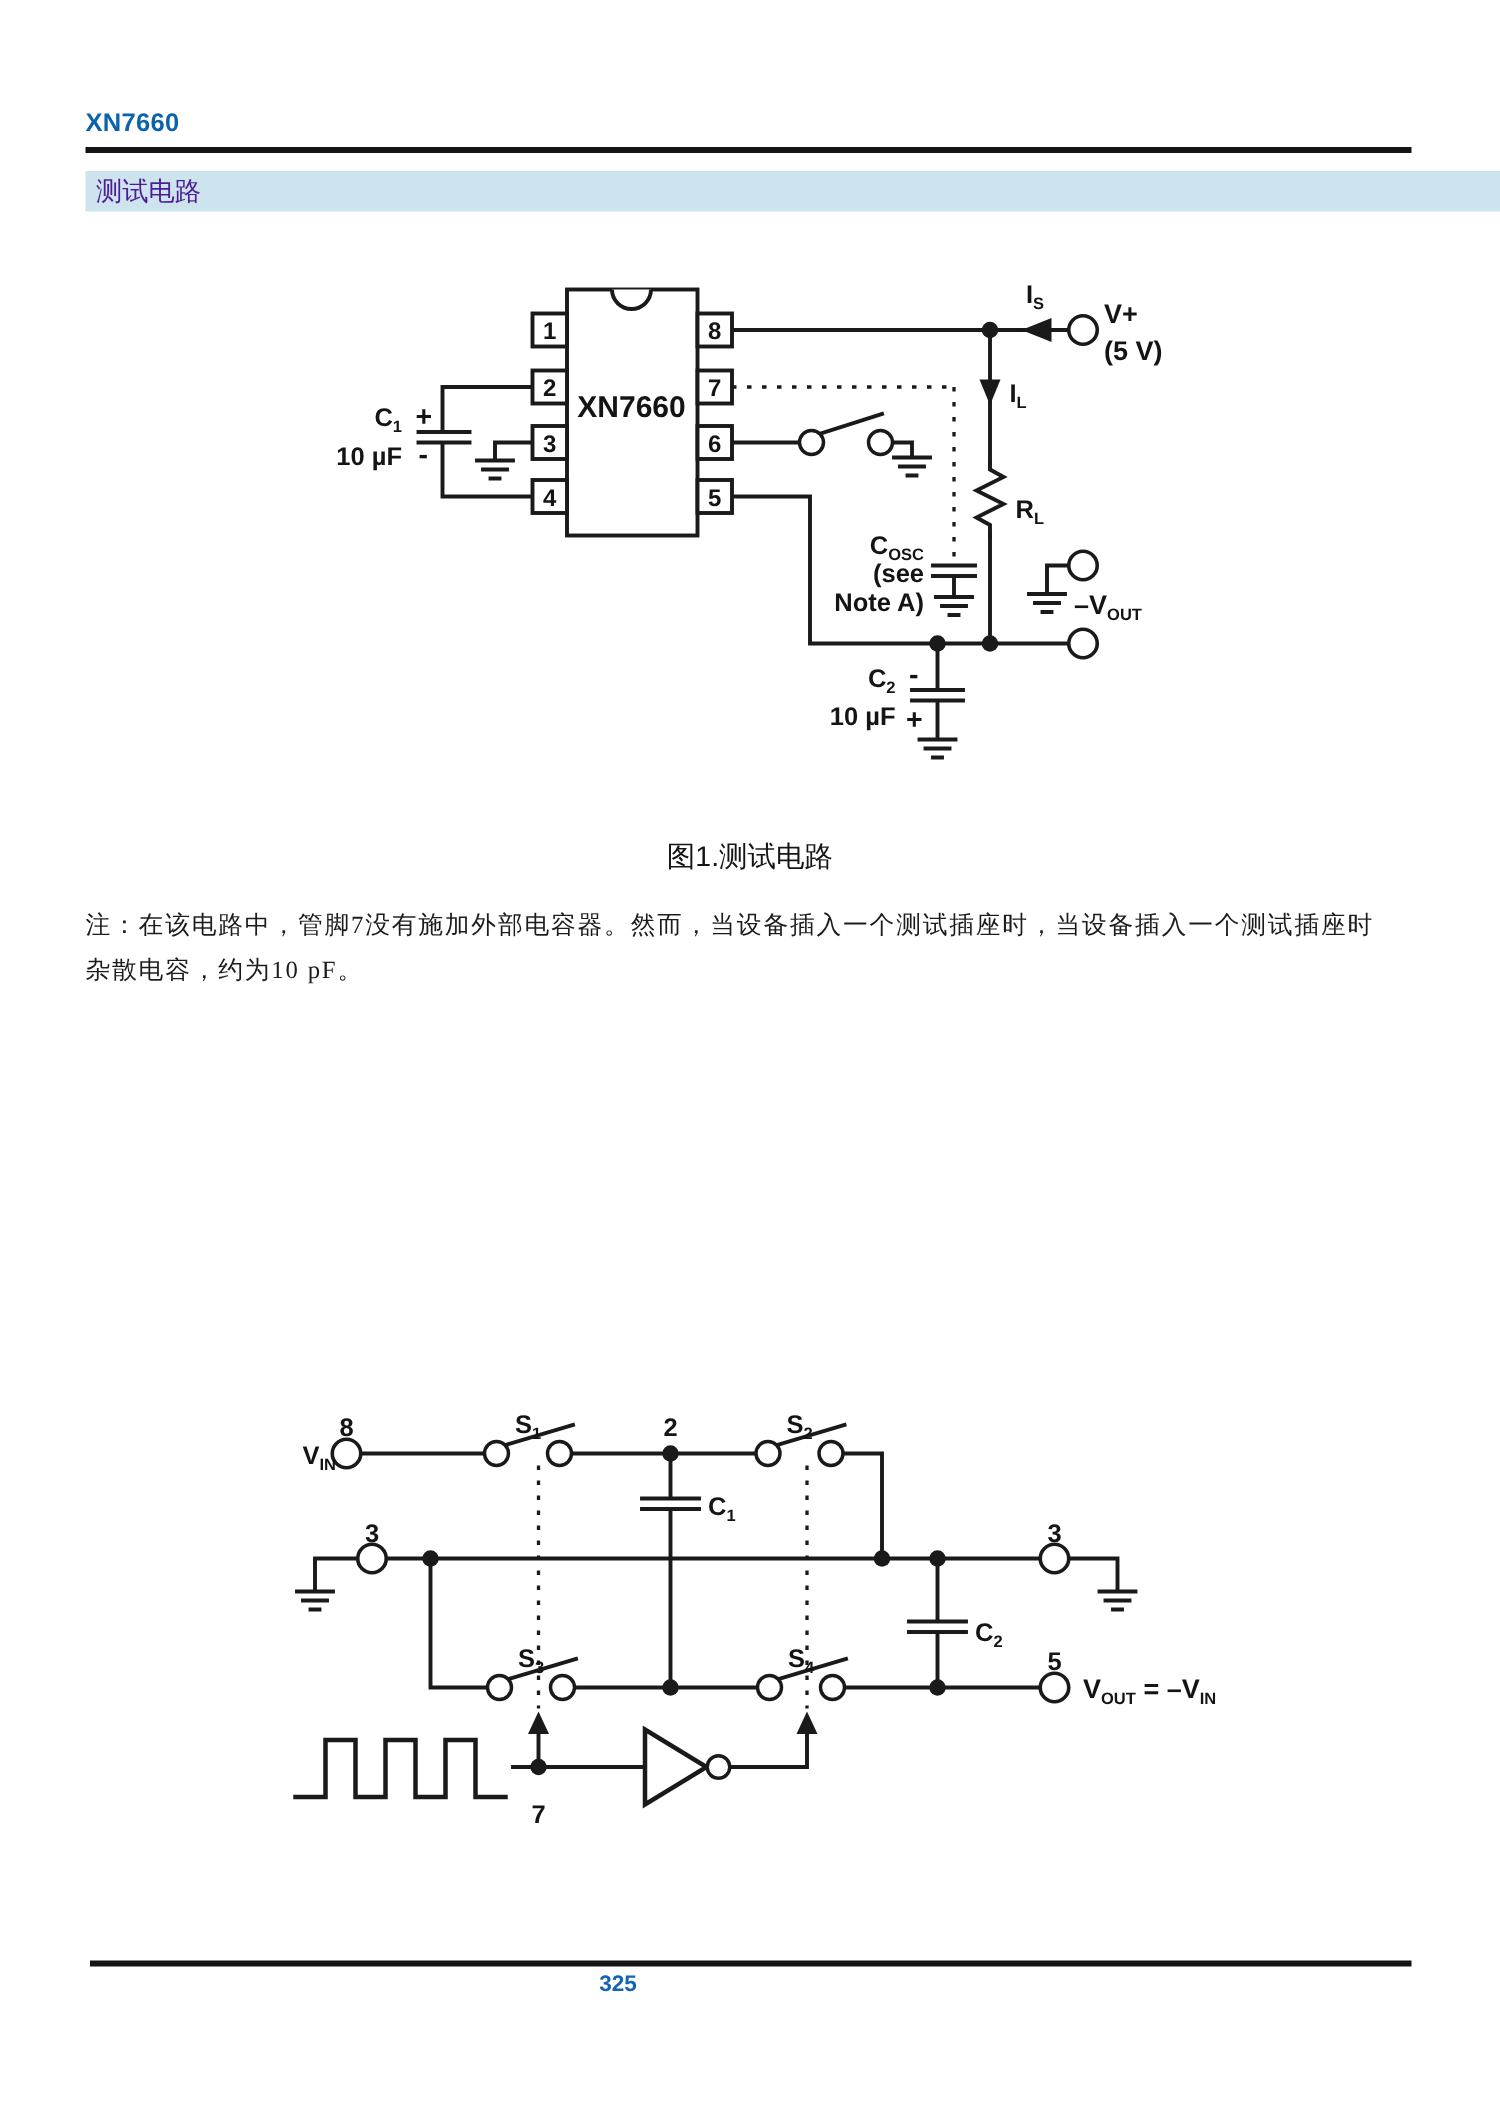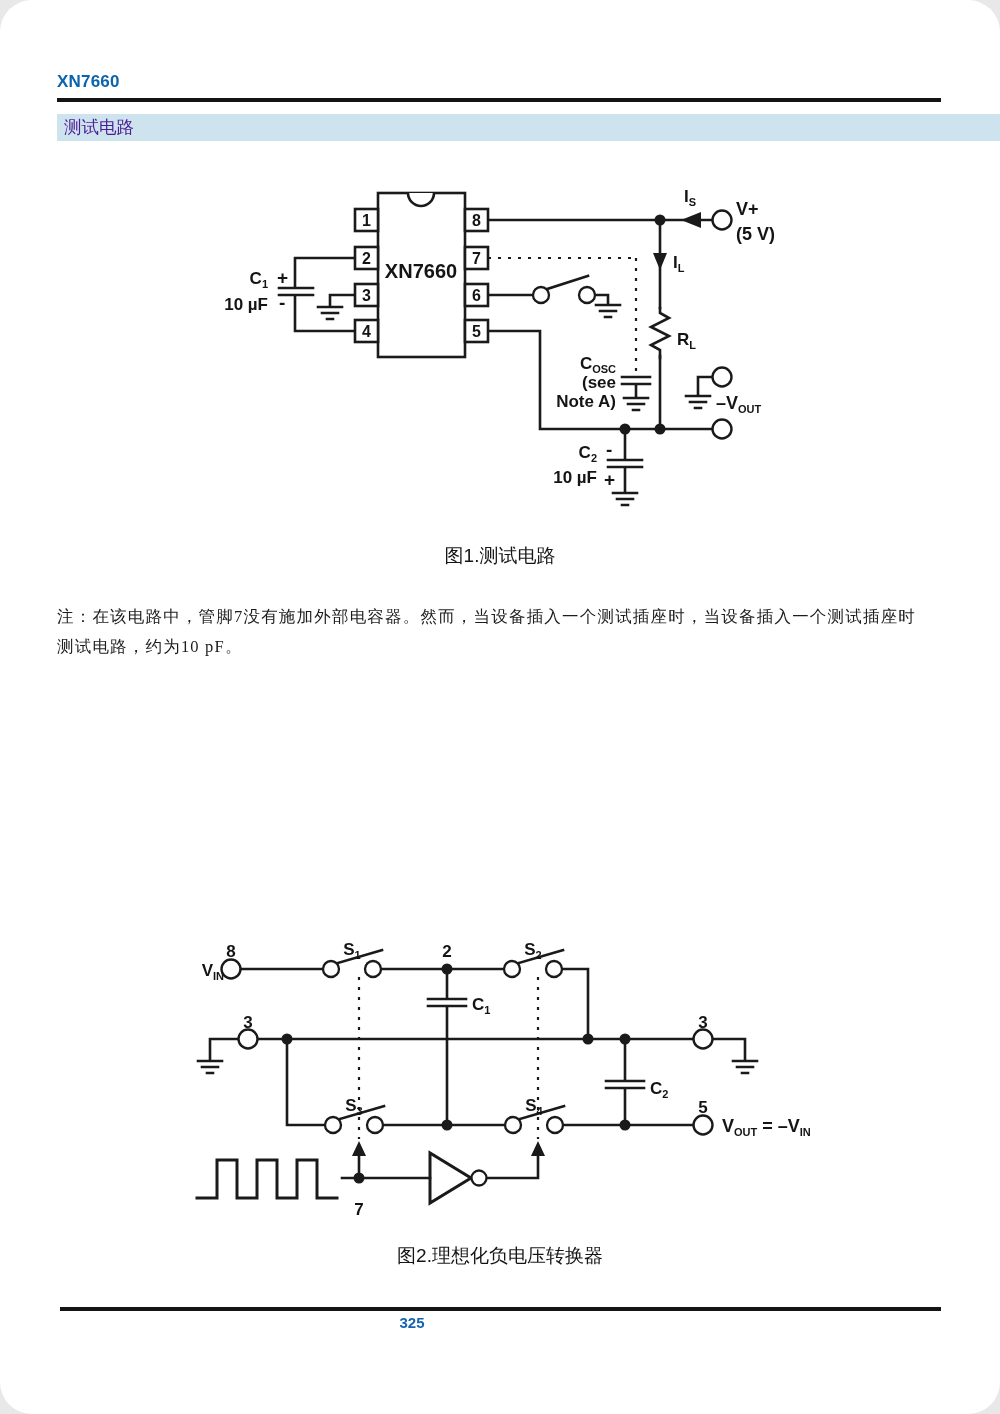--- a/index.html
+++ b/index.html
@@ -1,27 +1,27 @@
 <!DOCTYPE html>
 <html><head>
 <meta charset="utf-8">
 <style>
   html,body{margin:0;padding:0;background:#e8e8e8;}
   .page{position:relative;width:1000px;height:1414px;background:#ffffff;margin:0 auto;
-        font-family:"Liberation Sans","DejaVu Sans",sans-serif;overflow:hidden;border-radius:32px;}
+        font-family:"Liberation Sans","DejaVu Sans",sans-serif;overflow:hidden;}
   .abs{position:absolute;}
   .doc-title{left:57px;top:72px;font-size:17px;font-weight:bold;color:#0b63ac;letter-spacing:0.2px;}
   .rule{left:57px;width:884px;height:4px;background:#141414;}
   .rule-top{top:98px;}
   .rule-bottom{top:1307px;left:60px;width:881px;}
   .banner{left:57px;width:971px;height:27px;background:#cde3ed;line-height:27px;
           font-size:17.5px;font-weight:normal;color:#4c1d95;padding-left:7px;box-sizing:border-box;}
   .banner1{top:114px;}
   .banner2{top:877px;}
-  .caption{left:0;width:1000px;text-align:center;font-size:19px;font-weight:500;color:#151515;}
+  .caption{left:0;width:1000px;text-align:center;font-size:19px;font-weight:500;color:#151515;margin-top:15px;}
   .caption1{top:543px;}
   .caption2{top:1243px;}
   .note{left:57px;top:602px;width:888px;font-family:"Liberation Serif","DejaVu Serif",serif;
         font-size:16.5px;color:#1c1c1c;line-height:30px;letter-spacing:1.2px;}
   .pagenum{left:0;top:1314px;width:824px;text-align:center;font-size:15px;font-weight:bold;color:#1464b4;}
   svg{position:absolute;left:0;top:0;}
   .w{stroke:#1a1a1a;stroke-width:2.6;fill:none;stroke-linecap:square;}
   .wt{stroke:#1a1a1a;stroke-width:3;fill:none;stroke-linecap:square;}
   .wd{stroke:#1a1a1a;stroke-width:2.2;fill:none;stroke-dasharray:3 7;}
   .box{fill:#ffffff;stroke:#1a1a1a;stroke-width:2.6;}
@@ -226,22 +226,21 @@
       <text class="lbl mid" x="703" y="1113">5</text>
       <text class="lbl18" x="722" y="1132"><tspan>V</tspan><tspan class="sub" dy="4">OUT</tspan><tspan dy="-4" dx="5">= –V</tspan><tspan class="sub" dy="4">IN</tspan></text>
       <text class="lbl mid" x="359" y="1215">7</text>
     </g>
   </svg>
 
   <div class="abs caption caption1">图1.测试电路</div>
 
   <div class="abs note">
     <div>注：在该电路中，管脚7没有施加外部电容器。然而，当设备插入一个测试插座时，当设备插入一个测试插座时</div>
-    <div>测试电路，约为10 pF。</div>
+    <div>杂散电容，约为10 pF。</div>
   </div>
 
 
-  <div class="abs caption caption2">图2.理想化负电压转换器</div>
 
   <div class="abs rule rule-bottom"></div>
   <div class="abs pagenum">325</div>
 
 </div>
 
 </body></html>

